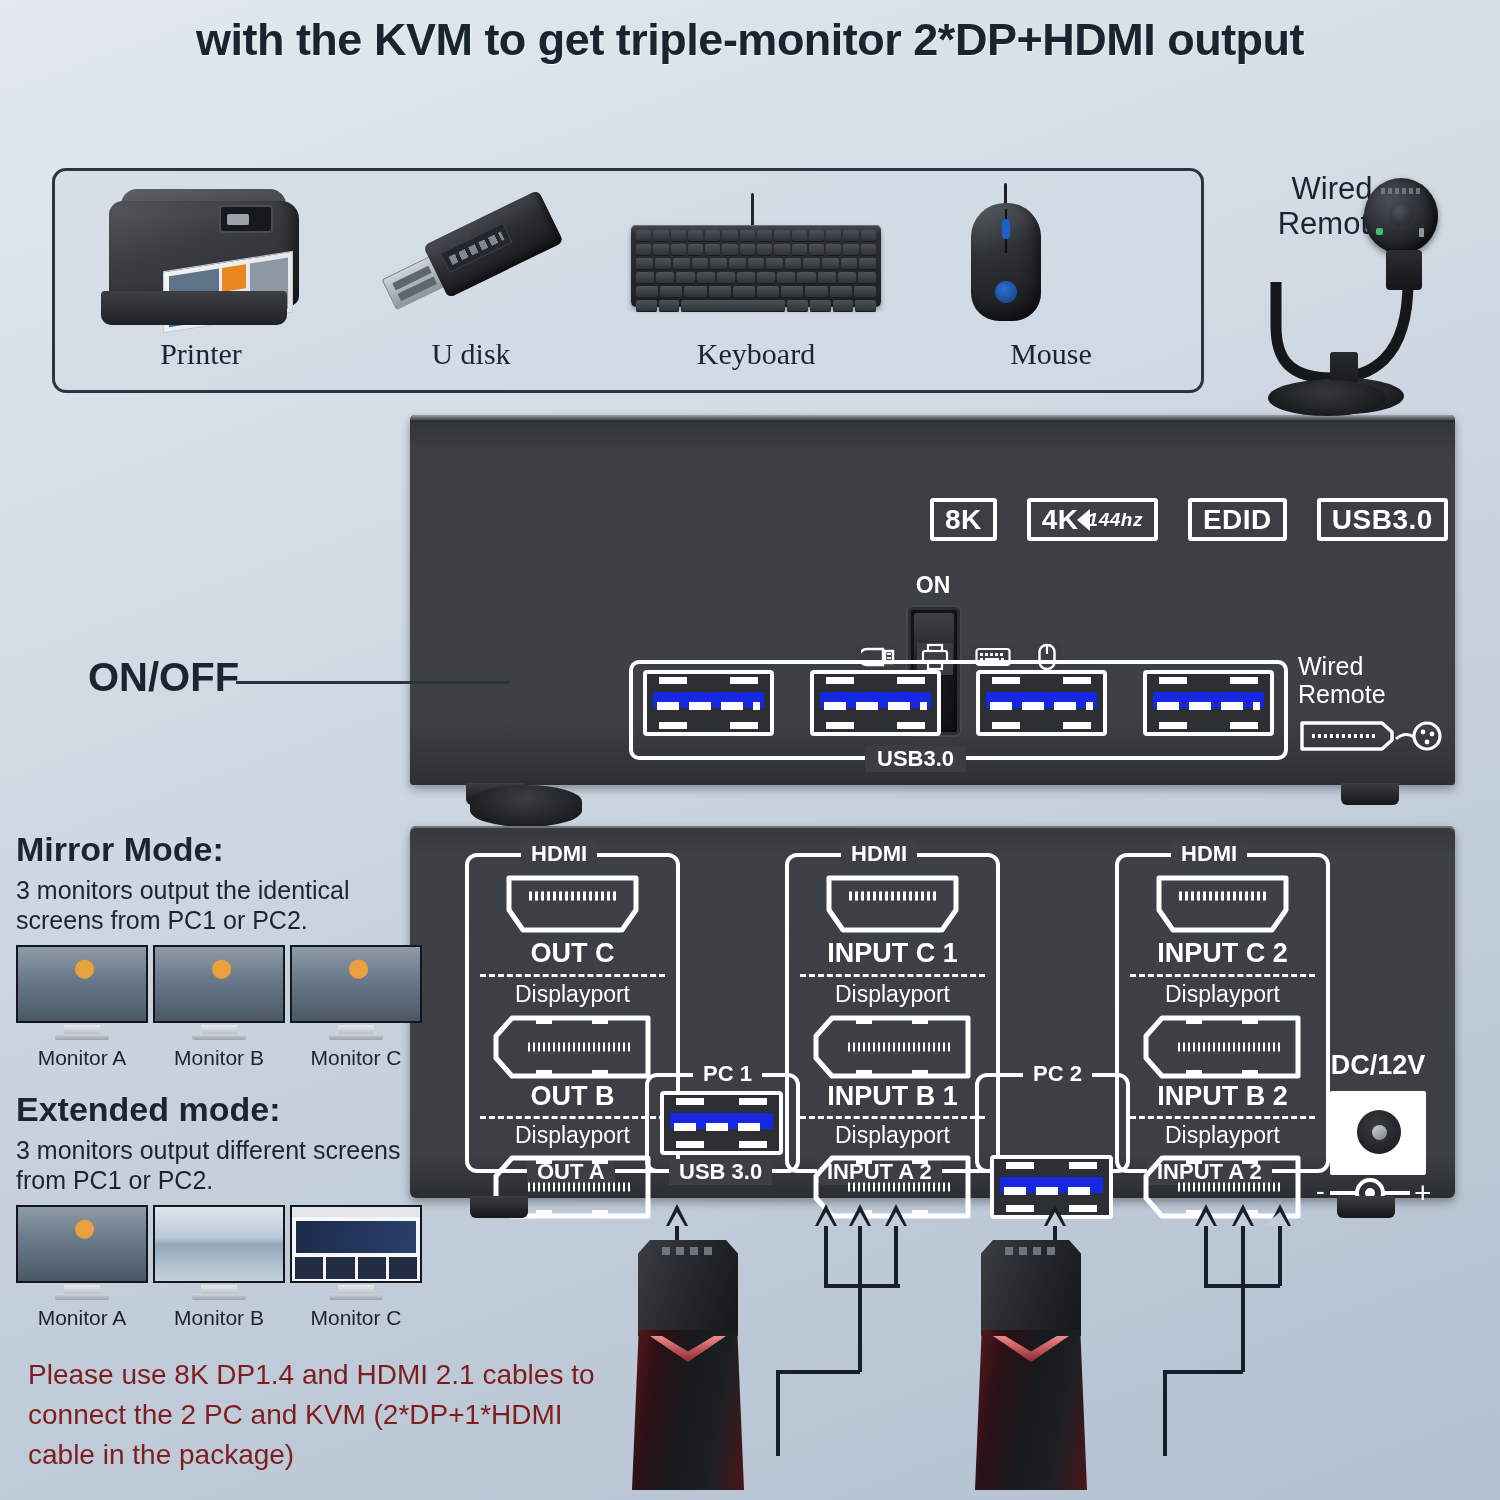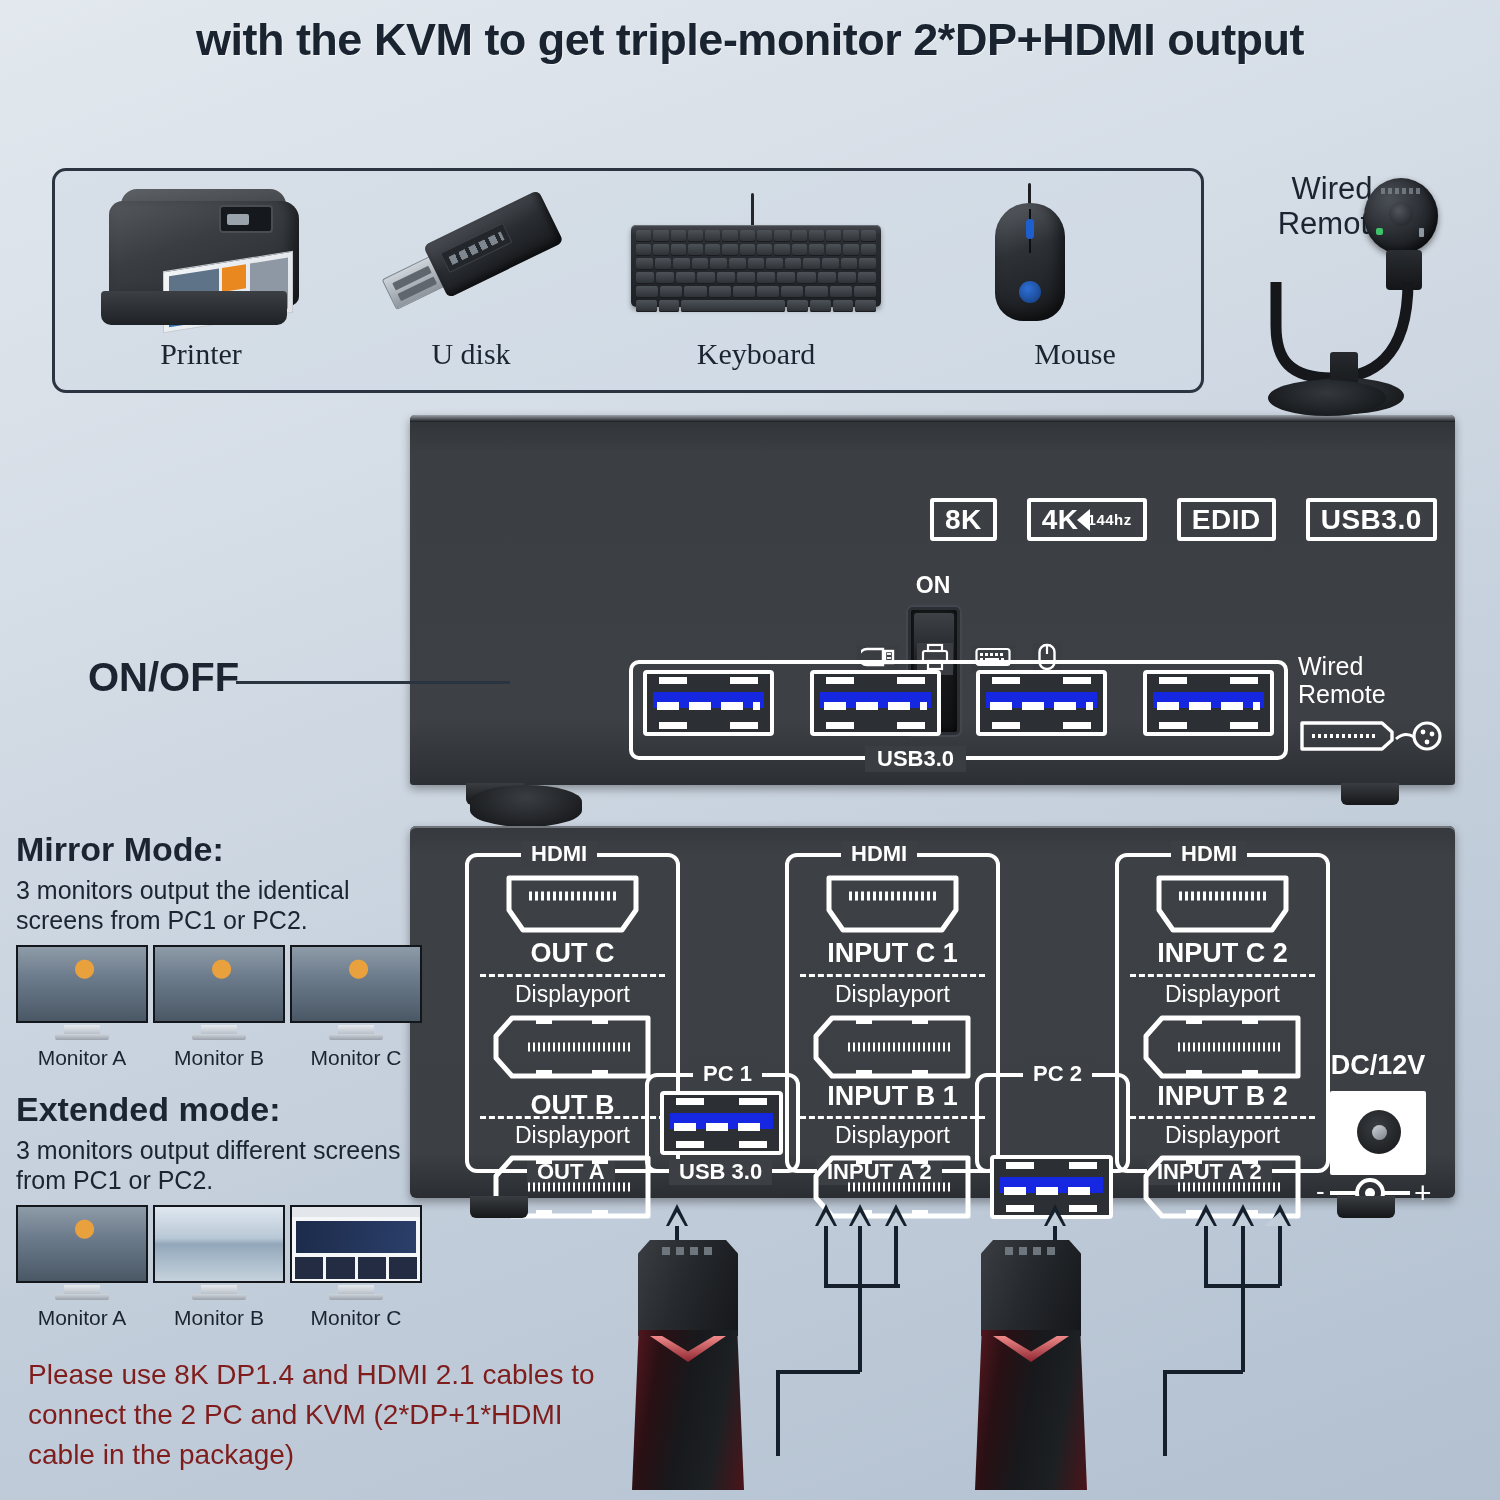--- a/index.html
+++ b/index.html
@@ -109,21 +109,21 @@
     border-radius:5px 5px 3px 3px;
     box-shadow:0 4px 10px rgba(0,0,0,.35), inset 0 2px 0 #6e7378;
   }
   #kvm-front::before{content:"";position:absolute;left:0;top:0;width:100%;height:7px;
     background:linear-gradient(180deg,#9aa1a8,#1a1c1f);border-radius:5px 5px 0 0;}
   .foot{position:absolute;width:58px;height:22px;background:linear-gradient(180deg,#3a3d41,#151719);border-radius:0 0 6px 6px;}
 
   .badges{position:absolute;left:520px;top:83px;display:flex;gap:30px;}
   .badge{border:4px solid #ffffff;border-radius:3px;height:43px;display:flex;align-items:center;
     justify-content:center;padding:0 11px;color:#fff;font-weight:bold;font-size:28px;letter-spacing:.5px;}
-  .badge .hz{font-size:15px;font-weight:bold;margin-left:-3px;}
+  .badge .hz{font-size:19px;font-weight:bold;margin-left:-3px;font-style:italic;}
   .badge .kchev{display:inline-block;width:0;height:0;border-top:11px solid transparent;
     border-bottom:11px solid transparent;border-right:13px solid #fff;margin:0 1px 0 -2px;}
 
   .sw-on,.sw-off{position:absolute;color:#fff;font-size:23px;font-weight:bold;text-align:center;width:90px;}
   .sw-on{left:478px;top:157px;}
   .sw-off{left:478px;top:327px;}
   .rocker{position:absolute;left:498px;top:192px;width:52px;height:128px;border-radius:5px;
     background:linear-gradient(180deg,#1c1e21,#111214);border:3px solid #2b2e32;
     box-shadow:0 0 0 2px #434750, inset 0 0 8px rgba(0,0,0,.8);}
   .rocker::after{content:"";position:absolute;left:3px;top:3px;right:3px;height:58px;
@@ -326,21 +326,21 @@
             <i class="key"></i>
             <i class="key"></i>
             <i class="key"></i>
             <i class="key"></i>
           </div>
       </div>
     </div>
     <div class="cap">Keyboard</div>
   </div>
 
-  <div class="periph" style="left:904px;top:12px;width:232px;">
+  <div class="periph" style="left:880px;top:12px;width:232px;">
     <div class="art" style="width:220px;height:150px;">
       <div class="mouse-cord"></div>
       <div class="mouse-body">
         <div class="mouse-split"></div>
         <div class="mouse-wheel"></div>
         <div class="mouse-logo"></div>
       </div>
     </div>
     <div class="cap">Mouse</div>
   </div>
@@ -509,21 +509,21 @@
   <div class="abs" style="left:82px;top:188px;">
     <svg width="160" height="66" viewBox="0 0 160 66">
       <path d="M20 4 h136 v58 H20 L4 44 V22 z" fill="none" stroke="#fff" stroke-width="5" stroke-linejoin="round"></path>
       <line x1="36" y1="33" x2="140" y2="33" stroke="#fff" stroke-width="9" stroke-dasharray="2 3"></line>
       <rect x="44" y="5" width="16" height="5" fill="#fff"></rect>
         <rect x="100" y="5" width="16" height="5" fill="#fff"></rect>
       <rect x="44" y="56" width="16" height="5" fill="#fff"></rect>
         <rect x="100" y="56" width="16" height="5" fill="#fff"></rect>
     </svg>
   </div>
-  <div class="abs lbl lbl-mid" style="left:95px;top:264px;width:135px;">OUT B</div>
+  <div class="abs lbl lbl-mid" style="left:95px;top:255px;width:135px;">OUT B</div>
   <div class="abs dashed" style="left:70px;top:290px;width:185px;"></div>
 
   <div class="abs dp-word" style="left:85px;top:296px;width:155px;">Displayport</div>
   <div class="abs" style="left:82px;top:328px;">
     <svg width="160" height="66" viewBox="0 0 160 66">
       <path d="M20 4 h136 v58 H20 L4 44 V22 z" fill="none" stroke="#fff" stroke-width="5" stroke-linejoin="round"></path>
       <line x1="36" y1="33" x2="140" y2="33" stroke="#fff" stroke-width="9" stroke-dasharray="2 3"></line>
       <rect x="44" y="5" width="16" height="5" fill="#fff"></rect>
         <rect x="100" y="5" width="16" height="5" fill="#fff"></rect>
       <rect x="44" y="56" width="16" height="5" fill="#fff"></rect>

